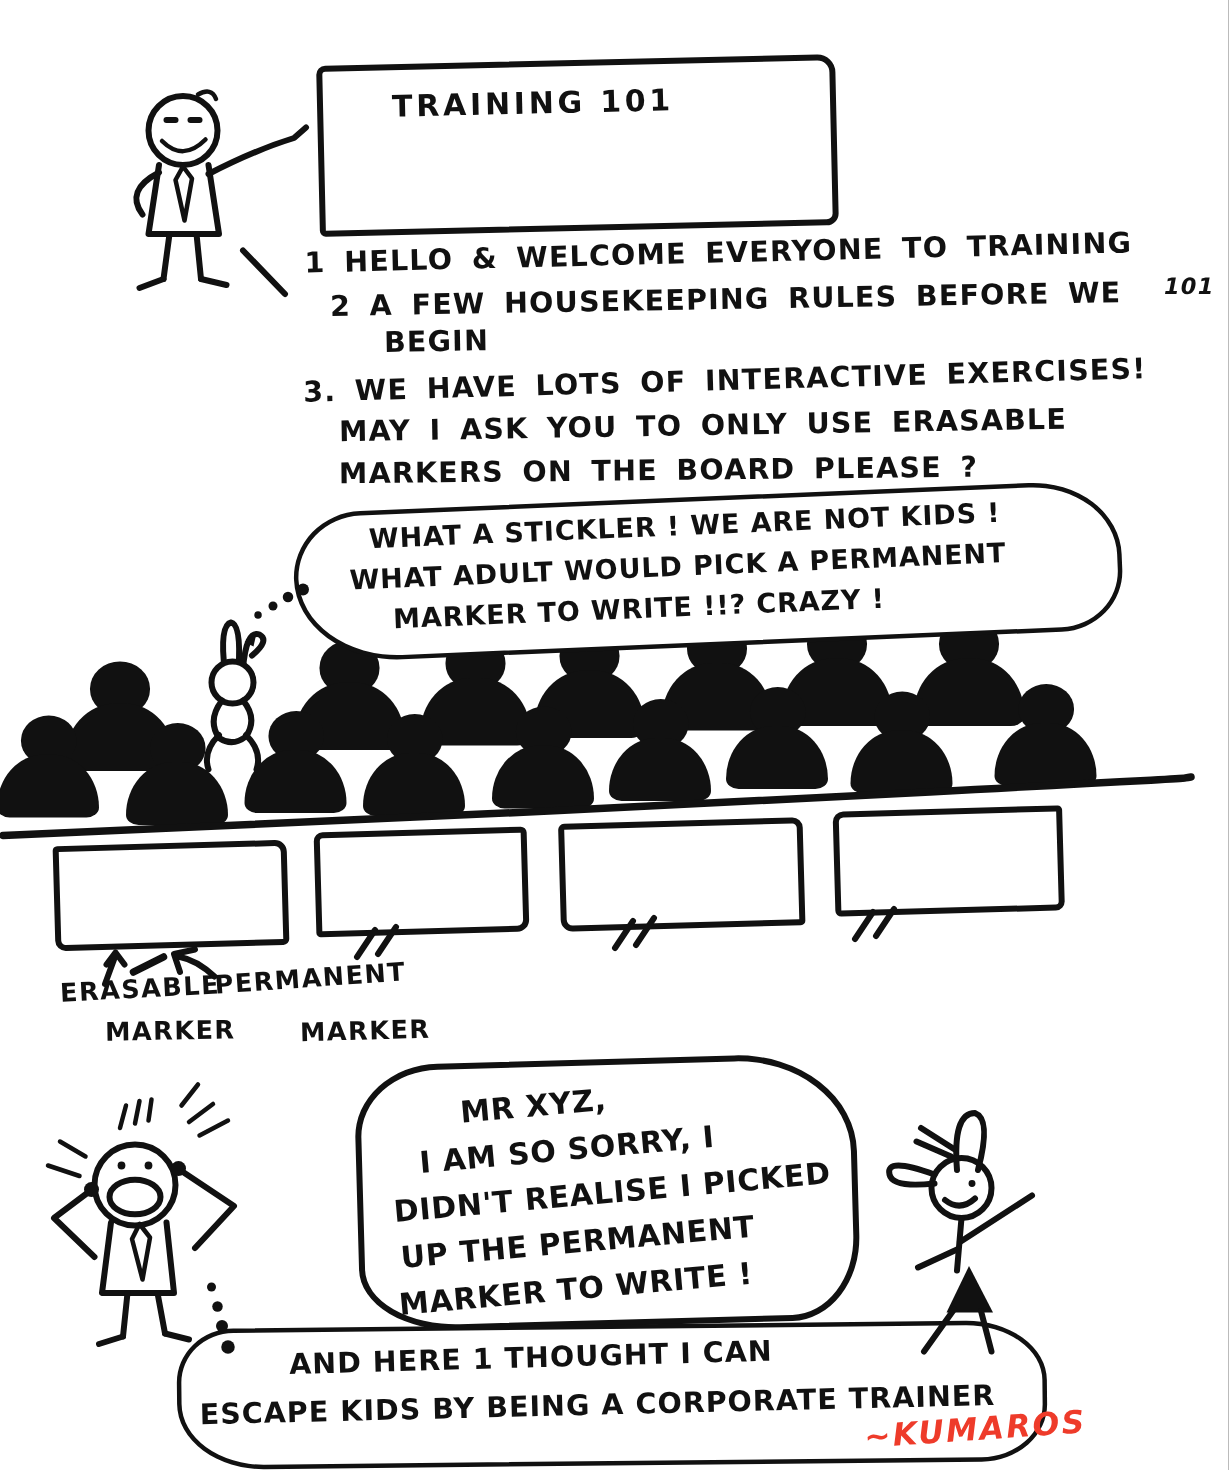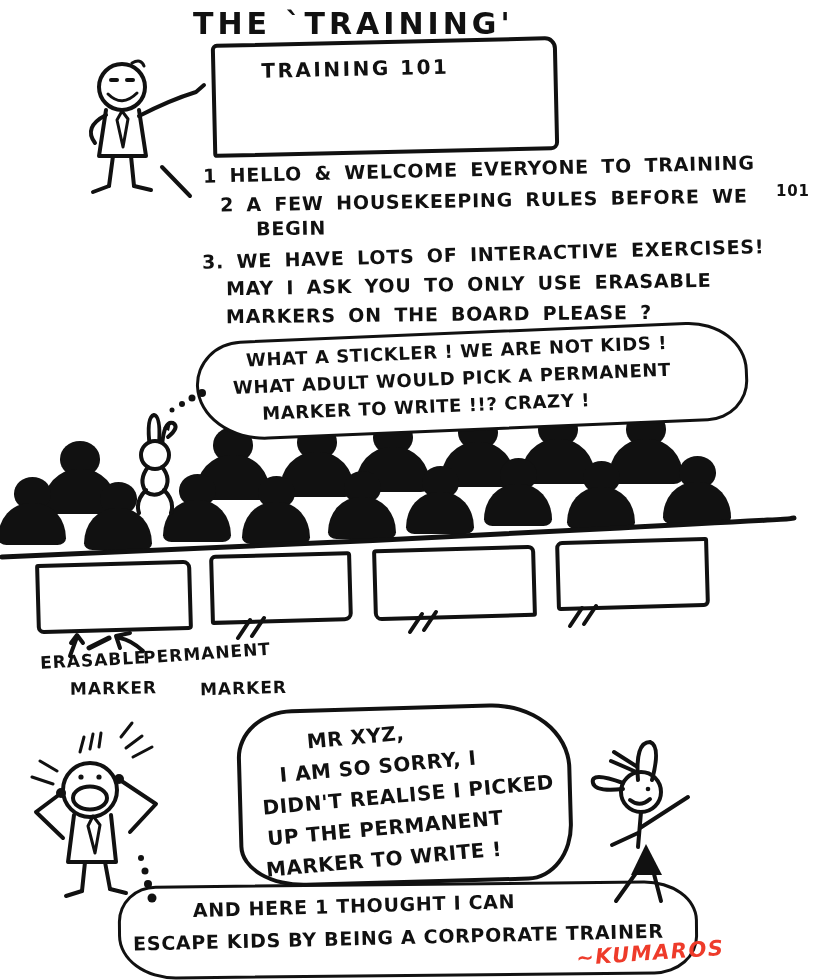--- a/index.html
+++ b/index.html
@@ -14,21 +14,21 @@
   .title{left:193px;top:6px;font-size:30px;letter-spacing:4px;}
 
   
   .whiteboard{left:212px;top:40px;width:338px;height:106px;border:4px solid #111;
     border-radius:6px 12px 8px 4px;transform:rotate(-1.3deg);background:#fff;}
   .board-text{left:46px;top:12px;font-size:20px;letter-spacing:2.5px;position:absolute;}
 
   
   .rule{font-size:19px;letter-spacing:0.8px;word-spacing:5px;}
   .r1{left:203px;top:158px;transform:rotate(-1.4deg);}
-  .r1n{left:776px;top:182px;font-size:15px;}
+  .r1n{left:776px;top:182px;font-size:15px;font-style:italic;}
   .r2{left:220px;top:189px;transform:rotate(-1deg);}
   .r2b{left:256px;top:217px;transform:rotate(-1deg);}
   .r3{left:202px;top:243px;transform:rotate(-1.6deg);}
   .r3b{left:226px;top:273px;transform:rotate(-1deg);}
   .r3c{left:226px;top:303px;transform:rotate(-0.6deg);}
 
   
   .aud-bubble{left:196px;top:331px;width:546px;height:94px;border:3.5px solid #111;background:#fff;
     border-radius:46px 60px 42px 70px / 44px 50px 40px 56px;transform:rotate(-2.4deg);z-index:3;}
   .aud-bubble .bl{position:absolute;font-size:18px;letter-spacing:0.6px;}
@@ -87,21 +87,20 @@
   #ink .fill{fill:#111;stroke:none;}
   #ink .thick{stroke-width:5;}
   #ink .thin{stroke-width:3;}
   #ink .white{fill:#fff;}
 </style>
 </head>
 <body>
 
 <div id="canvas">
 
-  <div class="abs hand title">THE `TRAINING'</div>
 
   <div class="abs whiteboard">
     <div class="hand board-text">TRAINING 101</div>
   </div>
 
   <div class="abs hand rule r1">1  HELLO &amp; WELCOME EVERYONE TO TRAINING</div>
   <div class="abs hand rule r1n">101</div>
   <div class="abs hand rule r2">2  A FEW HOUSEKEEPING RULES BEFORE WE</div>
   <div class="abs hand rule r2b">BEGIN</div>
   <div class="abs hand rule r3">3. WE HAVE LOTS OF INTERACTIVE EXERCISES!</div>

